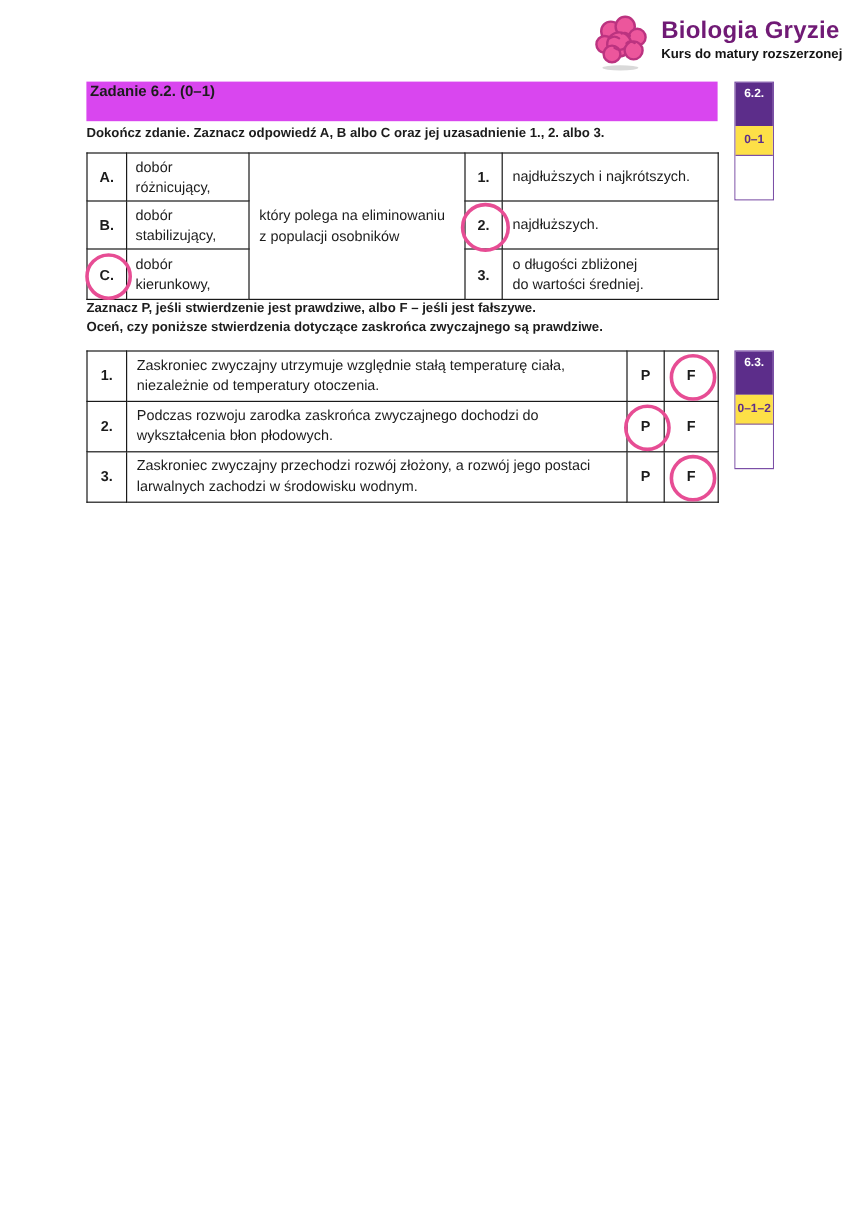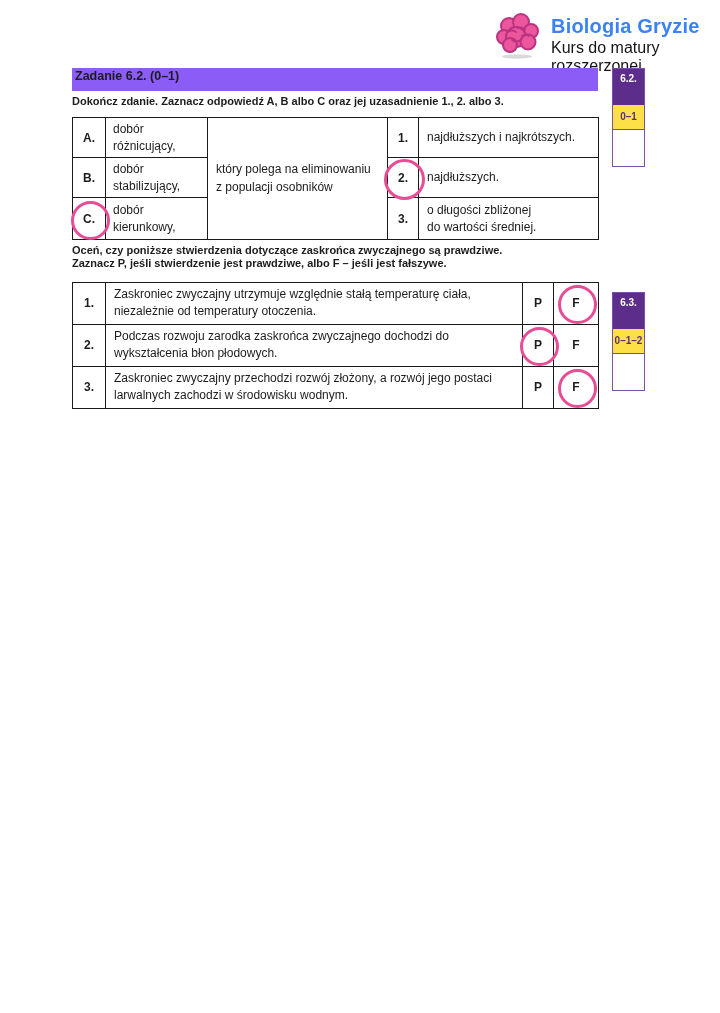--- a/index.html
+++ b/index.html
@@ -3,27 +3,27 @@
 <meta charset="utf-8">
 <style>
   html,body{margin:0;padding:0;background:#fff;}
   .page{position:relative;width:720px;height:1013px;background:#ffffff;overflow:hidden;
         font-family:"Liberation Sans", sans-serif;color:#1c1c1c;}
 
   
   .logo{position:absolute;left:494px;top:10px;width:220px;height:52px;display:flex;align-items:flex-start;}
   .logo-brain{width:48px;height:50px;flex:0 0 auto;}
   .logo-text{margin-left:9px;padding-top:6px;}
-  .logo-title{font-size:20px;font-weight:bold;color:#3b82f6;letter-spacing:0.2px;line-height:1.05;}
-  .logo-sub{font-size:16px;font-weight:normal;color:#141414;margin-top:2px;}
+  .logo-title{font-size:20px;font-weight:bold;color:#701a75;letter-spacing:0.2px;line-height:1.05;}
+  .logo-sub{font-size:11px;font-weight:bold;color:#141414;margin-top:2px;}
 
   
   .content{position:absolute;left:72px;top:68px;width:526px;}
 
-  .task-bar{background:#8b5cf6;height:23px;line-height:17px;font-size:12.5px;font-weight:bold;
+  .task-bar{background:#d946ef;height:33px;line-height:17px;font-size:12.5px;font-weight:bold;
             padding-left:3px;white-space:nowrap;}
   .bold-line{font-size:11px;font-weight:bold;margin:4px 0 0 0;white-space:nowrap;}
   .lead-line{font-size:12.5px;margin:19px 0 0 0;white-space:nowrap;}
 
   table{border-collapse:collapse;table-layout:fixed;width:526px;}
   td{border:1.5px solid #1a1a1a;font-size:12px;vertical-align:middle;}
   .t62{margin-top:10px;}
   .t63{margin-top:13px;}
   .c-letter,.c-num{text-align:center;font-weight:bold;position:relative;}
   .c-opt{padding:2px 4px 2px 7px;white-space:pre-line;line-height:1.4;}
@@ -116,22 +116,22 @@
         </td>
         <td class="c-opt">dobór
 kierunkowy,</td>
         <td class="c-num"><span>3.</span></td>
         <td class="c-just">o długości zbliżonej
 do wartości średniej.</td>
       </tr>
     </tbody>
       </table>
 
+    <p class="bold-line" style="margin-top:1px">Zaznacz P, jeśli stwierdzenie jest prawdziwe, albo F – jeśli jest fałszywe.</p>
     <p class="bold-line">Oceń, czy poniższe stwierdzenia dotyczące zaskrońca zwyczajnego są prawdziwe.</p>
-    <p class="bold-line" style="margin-top:1px">Zaznacz P, jeśli stwierdzenie jest prawdziwe, albo F – jeśli jest fałszywe.</p>
 
     <table class="t63">
       <colgroup>
           <col style="width:33px">
           <col style="width:417px">
           <col style="width:31px">
           <col style="width:45px">
         </colgroup>
       <tbody>
           <tr style="height:38px">

